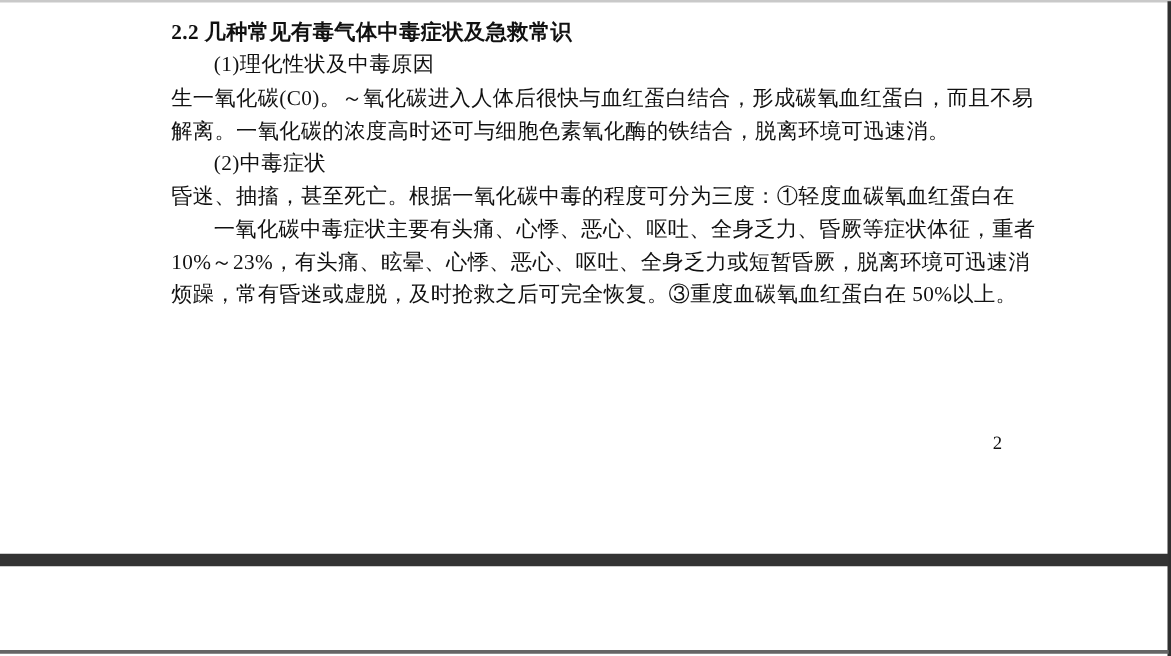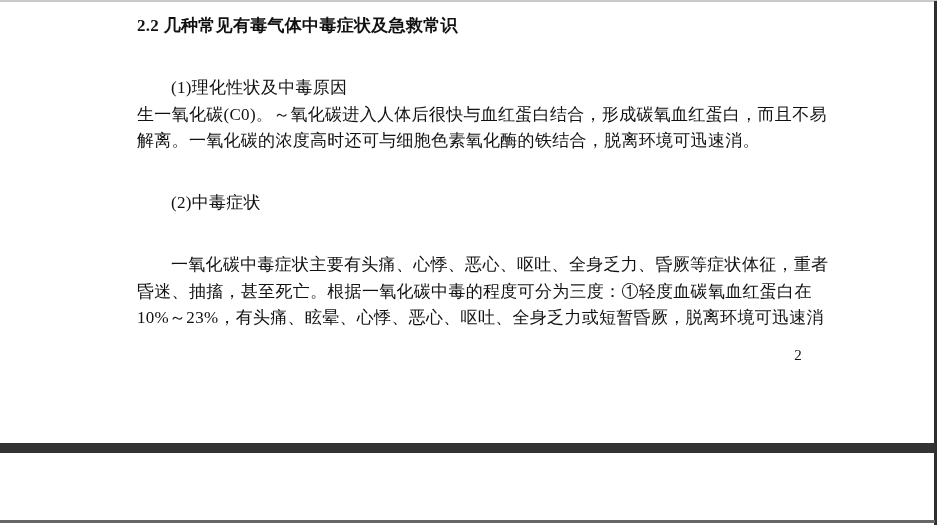--- a/index.html
+++ b/index.html
@@ -38,21 +38,21 @@
   }
   .line {
     display: block;
     white-space: nowrap;
     font-size: 17px;
     line-height: 26.3px;
     height: 26.3px;
     letter-spacing: 0.3px;
   }
   .line.heading { font-weight: bold; }
-  .line.indent { padding-left: 34px; margin-top: 36px; }
+  .line.indent { padding-left: 34px; }
   .page-number {
     position: absolute; left: 786px; top: 346px;
     width: 24px;
     font-size: 15px;
     line-height: 18px;
     text-align: center;
     color: #111111;
   }
 </style>
 </head>
@@ -62,23 +62,24 @@
 
   <div class="top-border"></div>
   <div class="right-border"></div>
 
   <div class="textblock">
     <div class="line heading">2.2 几种常见有毒气体中毒症状及急救常识</div>
     <div class="line indent">(1)理化性状及中毒原因</div>
     <div class="line">生一氧化碳(C0)。～氧化碳进入人体后很快与血红蛋白结合，形成碳氧血红蛋白，而且不易</div>
     <div class="line">解离。一氧化碳的浓度高时还可与细胞色素氧化酶的铁结合，脱离环境可迅速消。</div>
     <div class="line indent">(2)中毒症状</div>
+    <div class="line">昏迷、抽搐，甚至死亡。根据一氧化碳中毒的程度可分为三度：①轻度血碳氧血红蛋白在</div>
     <div class="line indent">一氧化碳中毒症状主要有头痛、心悸、恶心、呕吐、全身乏力、昏厥等症状体征，重者</div>
-    <div class="line">昏迷、抽搐，甚至死亡。根据一氧化碳中毒的程度可分为三度：①轻度血碳氧血红蛋白在</div>
     <div class="line">10%～23%，有头痛、眩晕、心悸、恶心、呕吐、全身乏力或短暂昏厥，脱离环境可迅速消</div>
+    <div class="line">烦躁，常有昏迷或虚脱，及时抢救之后可完全恢复。③重度血碳氧血红蛋白在 50%以上。</div>
   </div>
 
   <div class="page-number">2</div>
 
   <div class="page-bottom-edge"></div>
   <div class="next-page-edge"></div>
 
 </div>
 
 </body></html>

